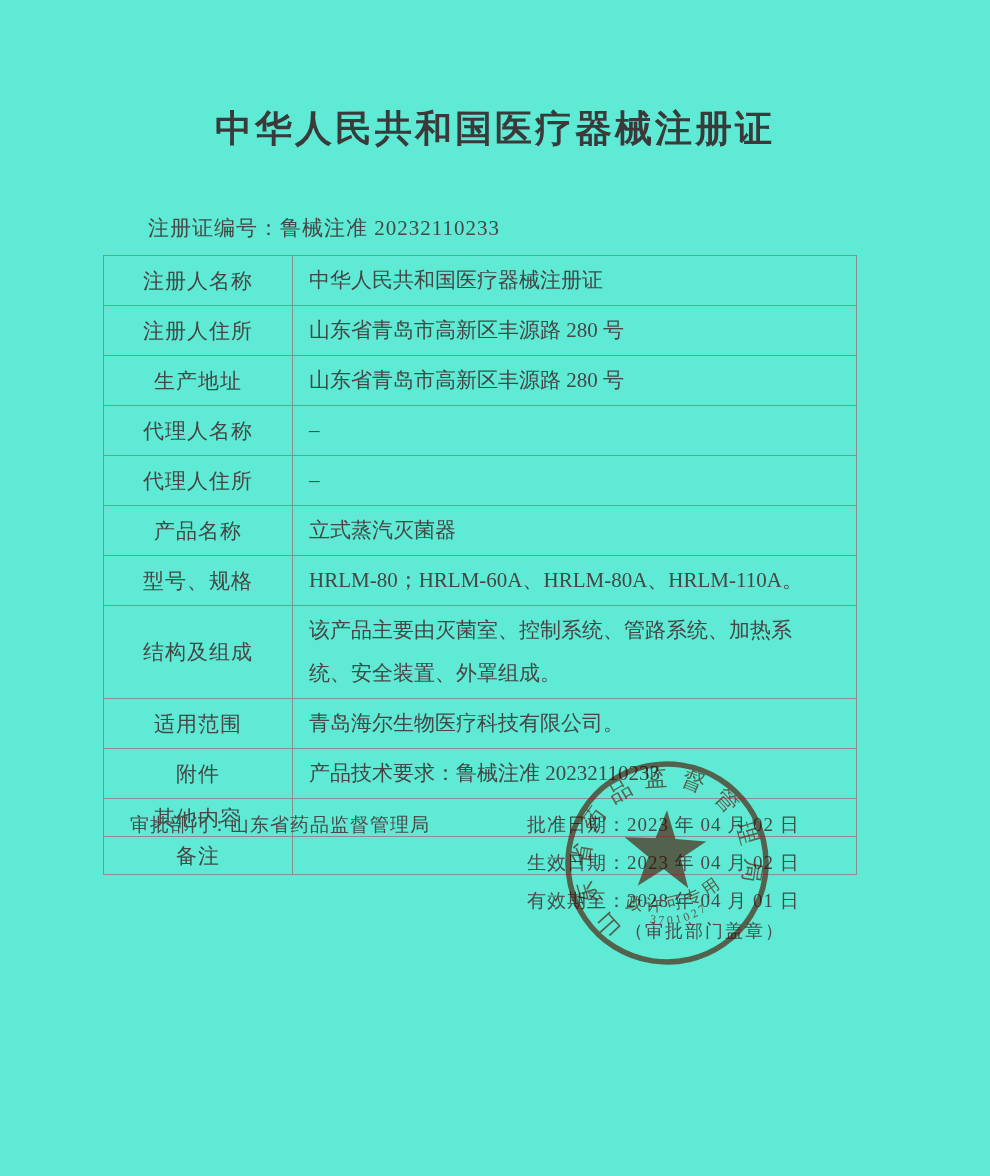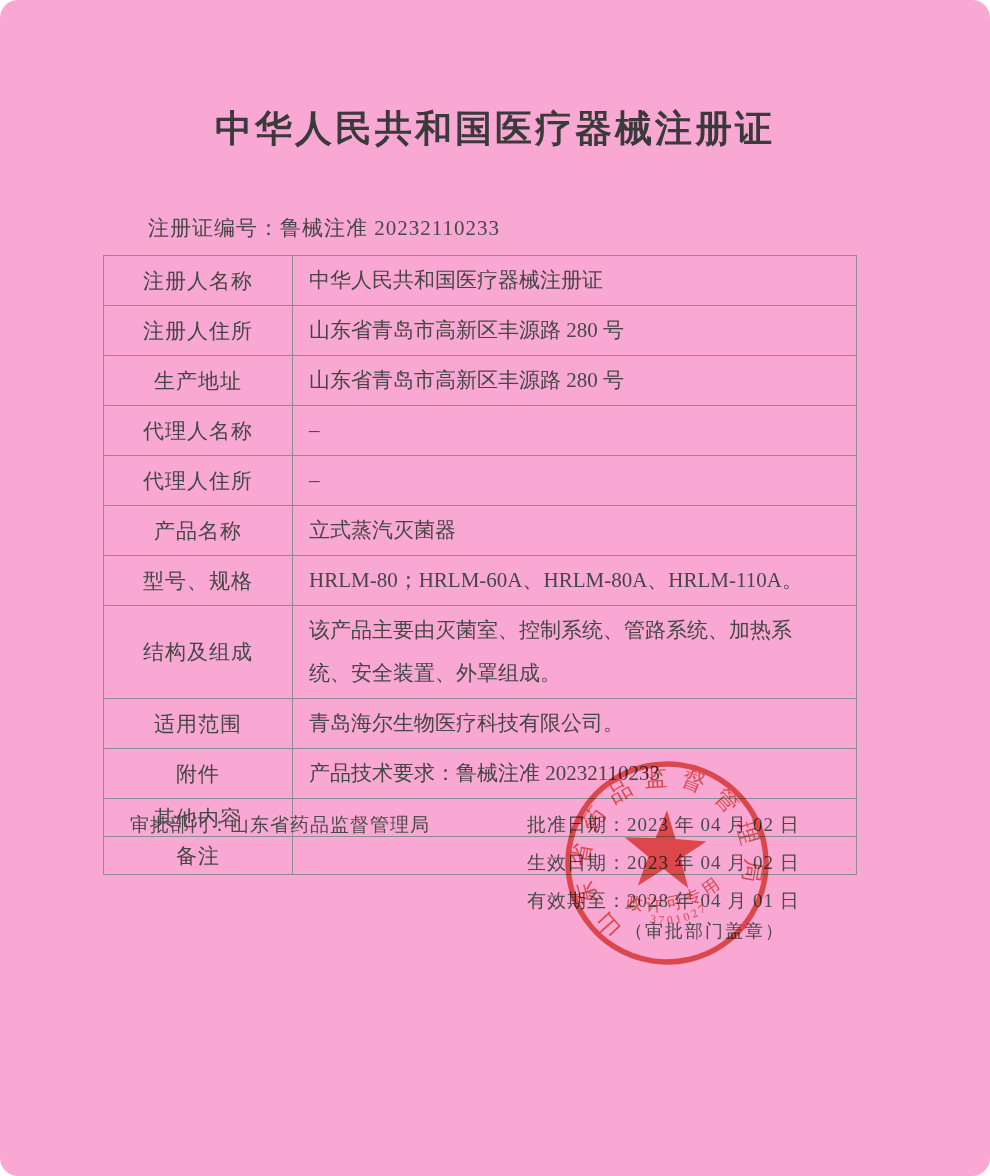--- a/index.html
+++ b/index.html
@@ -1,21 +1,21 @@
 <!DOCTYPE html>
 <html><head>
 <meta charset="utf-8">
 <style>
   html,body { margin:0; padding:0; }
   body {
     width:990px; height:1176px; background:#ffffff;
     font-family:"Liberation Serif","DejaVu Serif",serif;
     color:#414141; position:relative; overflow:hidden;
   }
-  .page { position:absolute; inset:0; background:#f9a8d4;border-radius:18px; }
+  .page { position:absolute; inset:0; background:#5eead4; }
 
   .title {
     position:absolute; top:104px; left:0; width:100%;
     text-align:center; font-size:37px; font-weight:bold;
     letter-spacing:3px; color:#3a3a3a;
   }
 
   .reg-line {
     position:absolute; top:214px; left:148px;
     font-size:21px; color:#474747; letter-spacing:1px;

